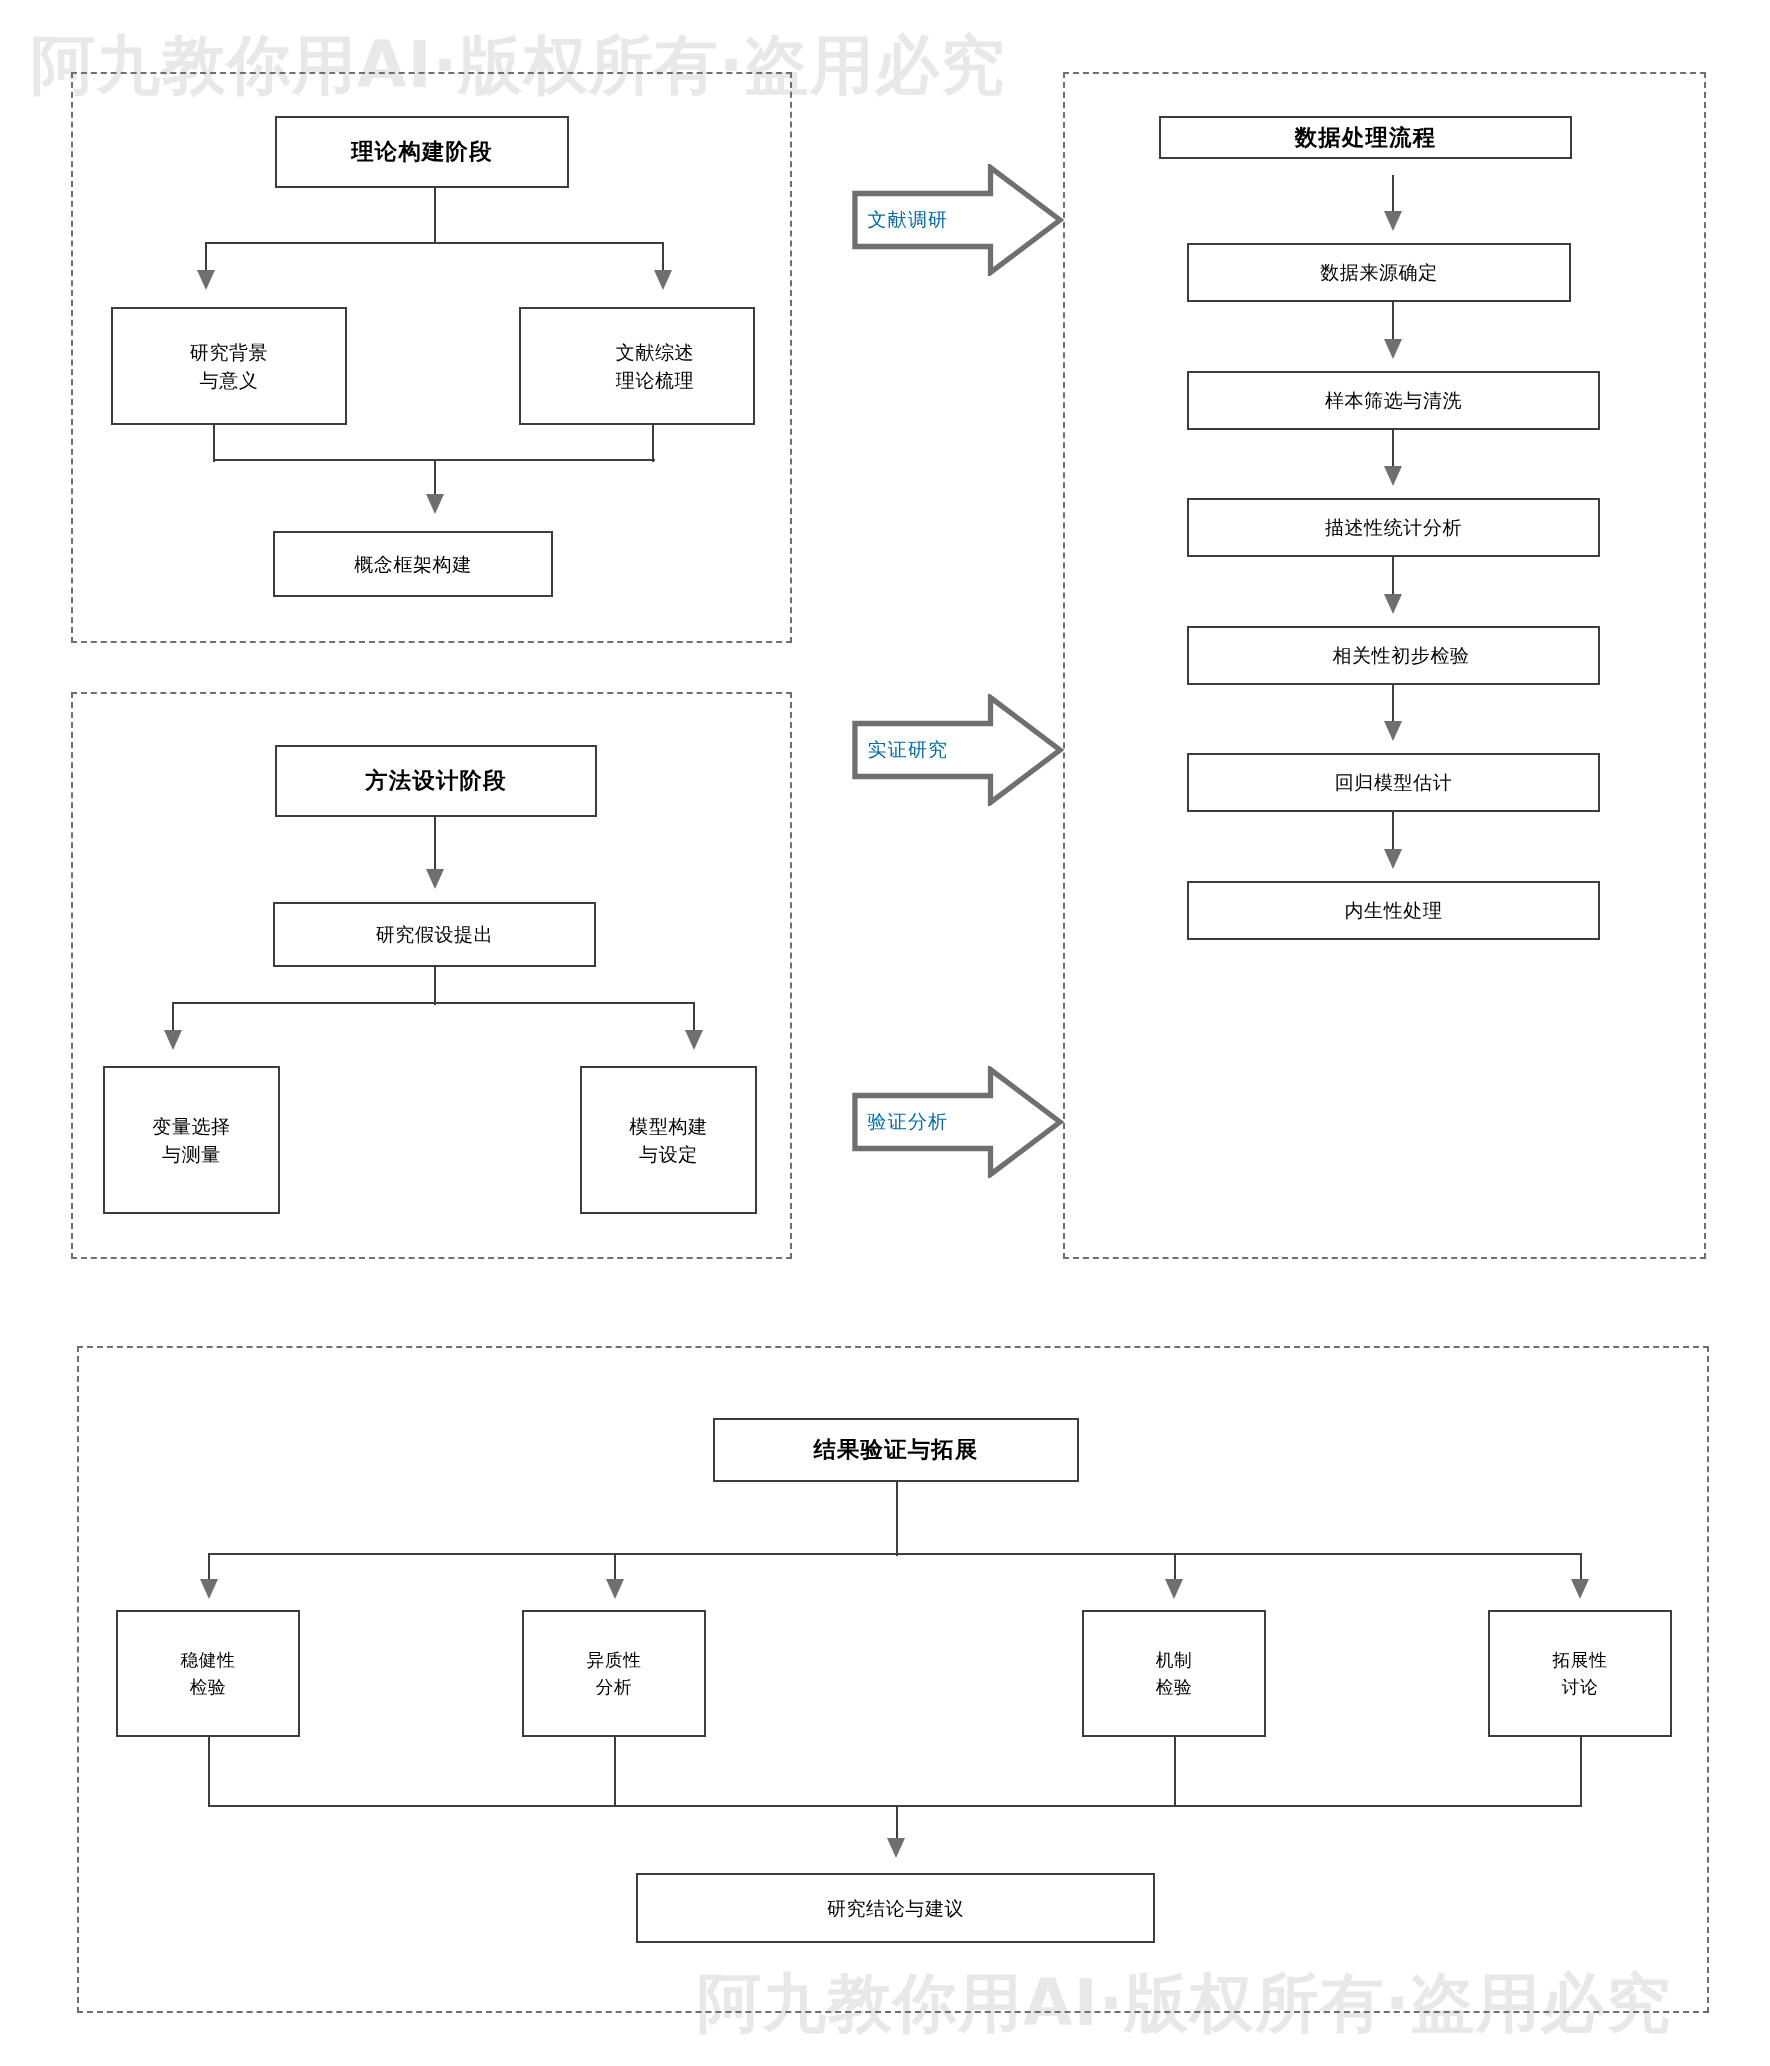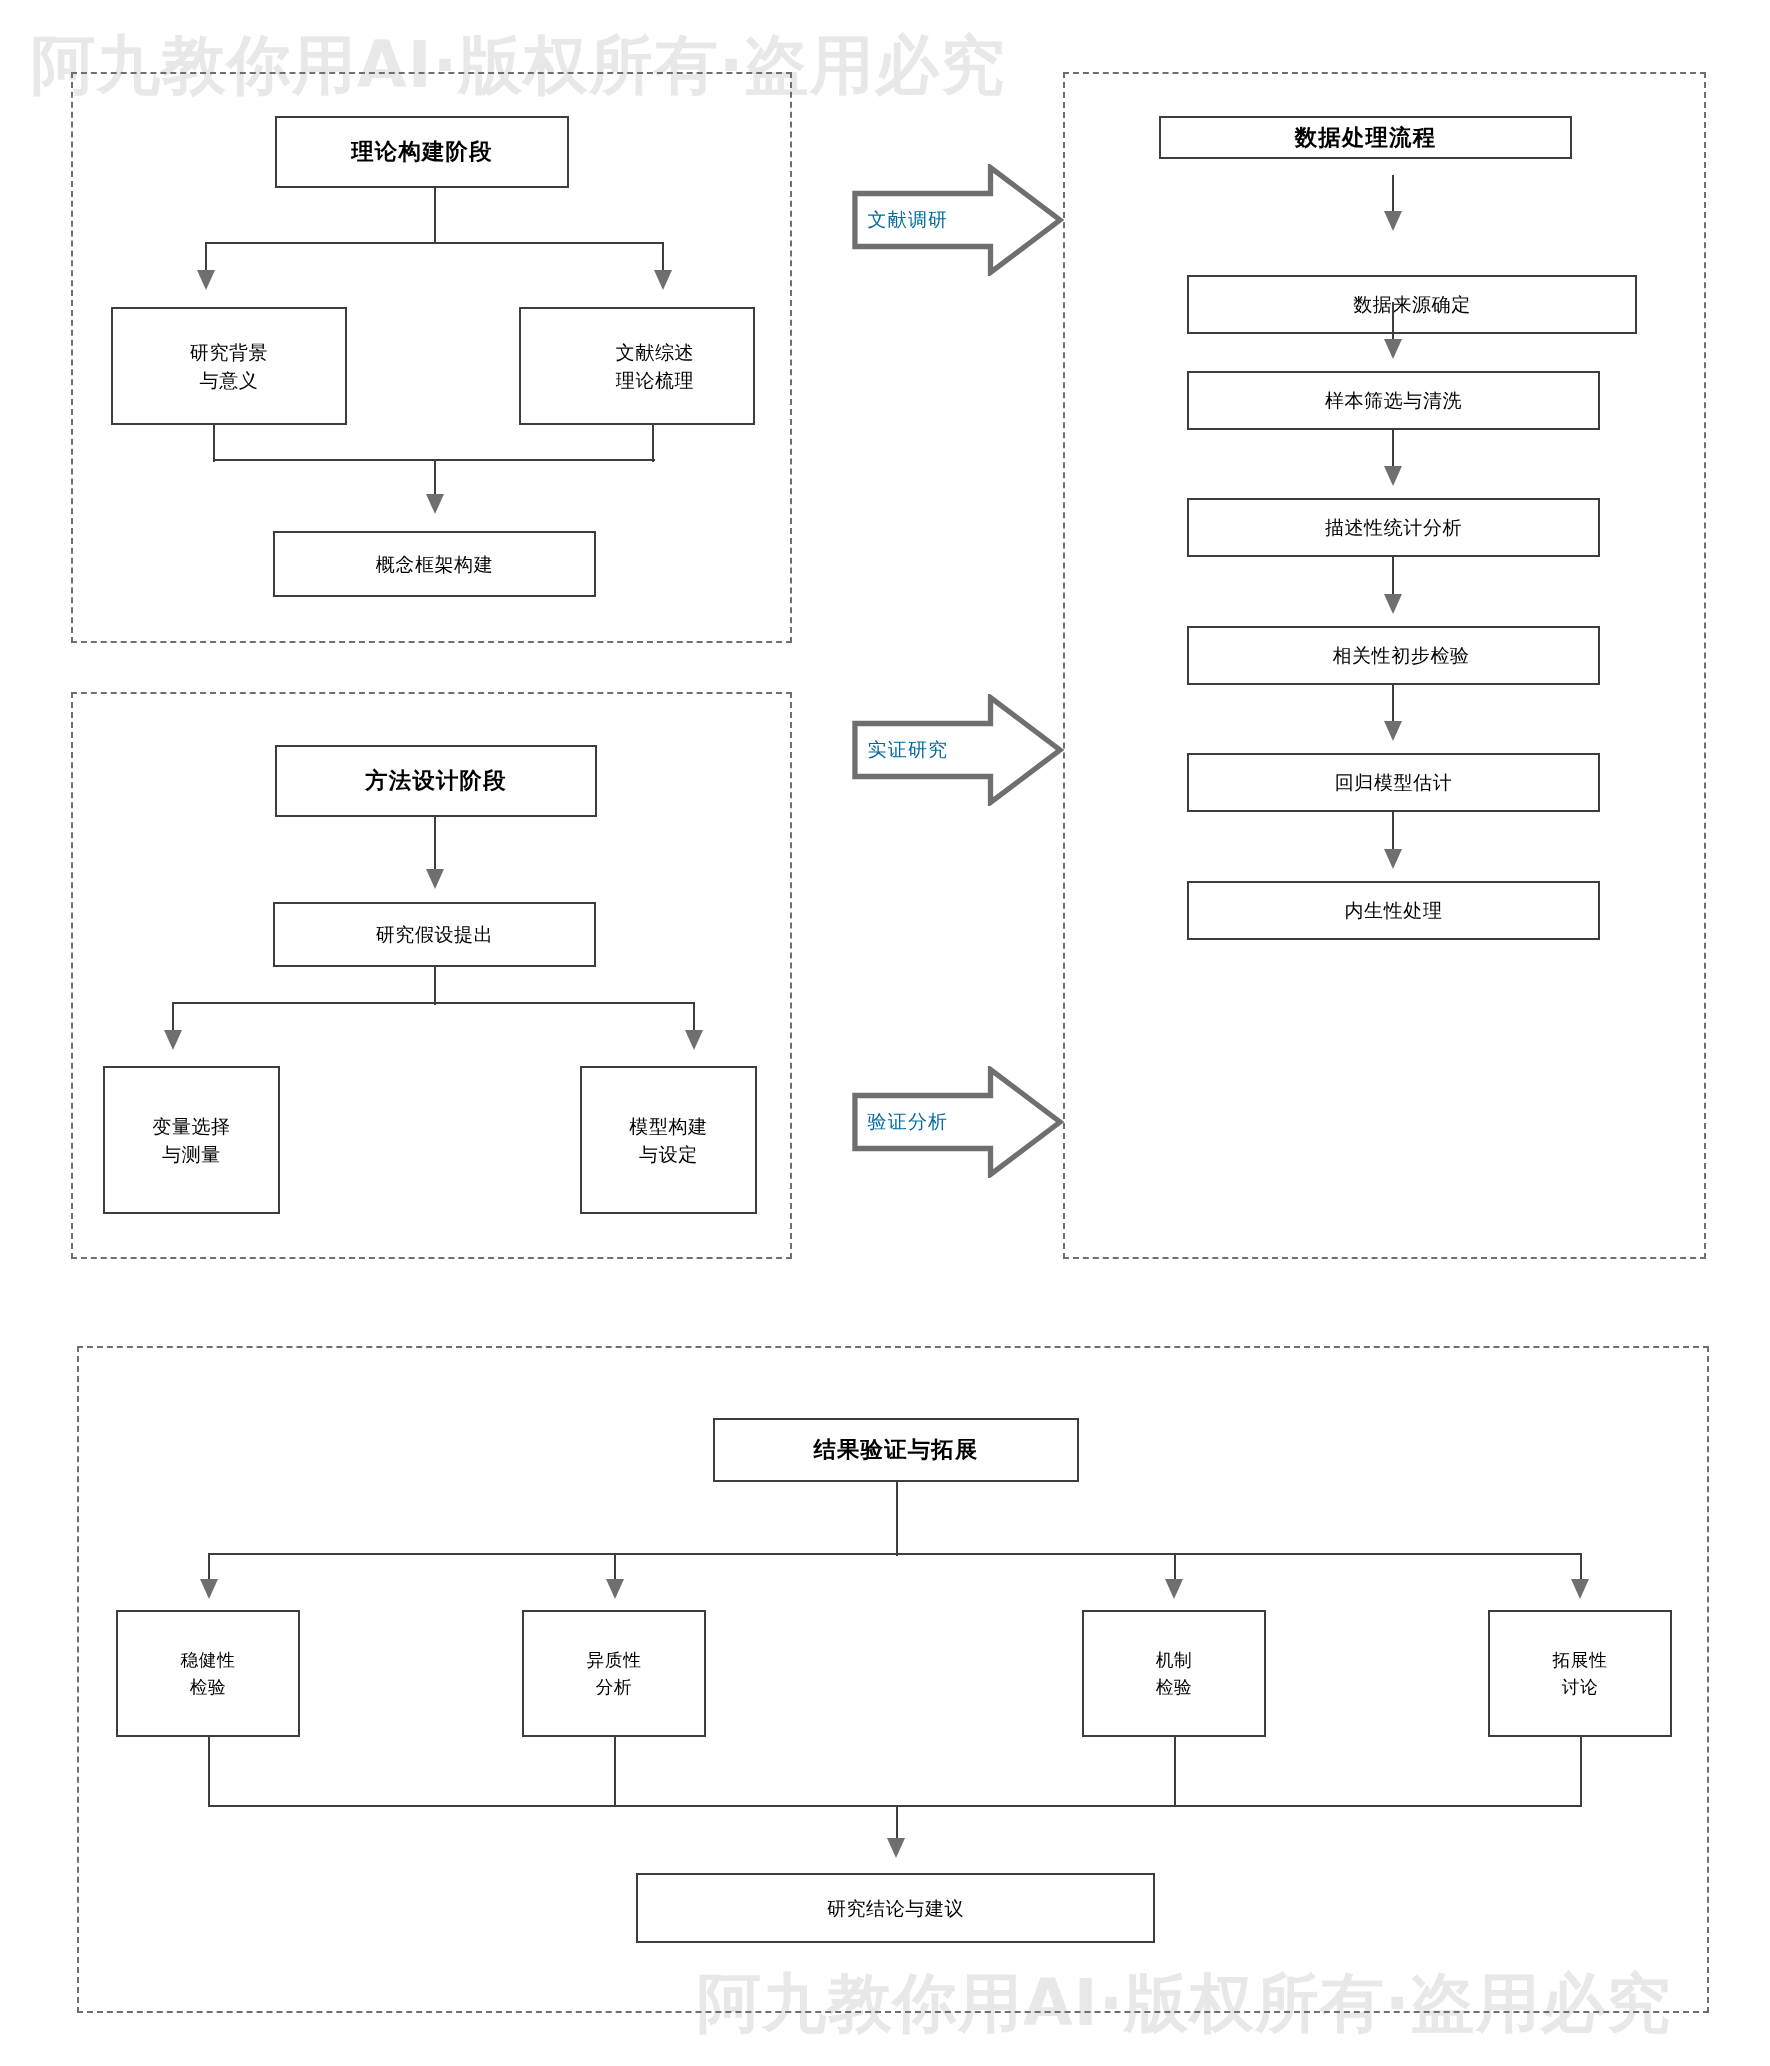--- a/index.html
+++ b/index.html
@@ -136,21 +136,21 @@
     <span class="line">文献综述</span>
     <span class="line">理论梳理</span>
   </div>
 
   <div class="ln v" style="left:213px;top:425px;height:37px;"></div>
   <div class="ln v" style="left:652px;top:425px;height:37px;"></div>
   <div class="ln h" style="left:213px;top:459px;width:442px;"></div>
   <div class="ln v" style="left:434px;top:459px;height:37px;"></div>
   <div class="ah" style="left:426px;top:494px;"></div>
 
-  <div class="node plain" style="left:273px;top:531px;width:323px;height:66px;">
+  <div class="node plain" style="left:273px;top:531px;width:280px;height:66px;">
     <span class="line">概念框架构建</span>
   </div>
 
   <div class="panel" style="left:71px;top:692px;width:721px;height:567px;"></div>
 
   <div class="node title" style="left:275px;top:745px;width:322px;height:72px;">
     <span class="line">方法设计阶段</span>
   </div>
 
   <div class="ln v" style="left:434px;top:817px;height:54px;"></div>
@@ -199,21 +199,21 @@
   </div>
 
   <div class="panel" style="left:1063px;top:72px;width:643px;height:1187px;"></div>
 
   <div class="node title" style="left:1159px;top:116px;width:413px;height:43px;">
     <span class="line">数据处理流程</span>
   </div>
 
   <div class="ln v" style="left:1392px;top:175px;height:39px;"></div>
   <div class="ah" style="left:1384px;top:211px;"></div>
-  <div class="node plain" style="left:1187px;top:243px;width:450px;height:59px;margin-top:32px;">
+  <div class="node plain" style="left:1187px;top:243px;width:384px;height:59px;">
     <span class="line">数据来源确定</span>
   </div>
 
   <div class="ln v" style="left:1392px;top:302px;height:39px;"></div>
   <div class="ah" style="left:1384px;top:339px;"></div>
   <div class="node plain" style="left:1187px;top:371px;width:413px;height:59px;">
     <span class="line">样本筛选与清洗</span>
   </div>
 
   <div class="ln v" style="left:1392px;top:430px;height:39px;"></div>

